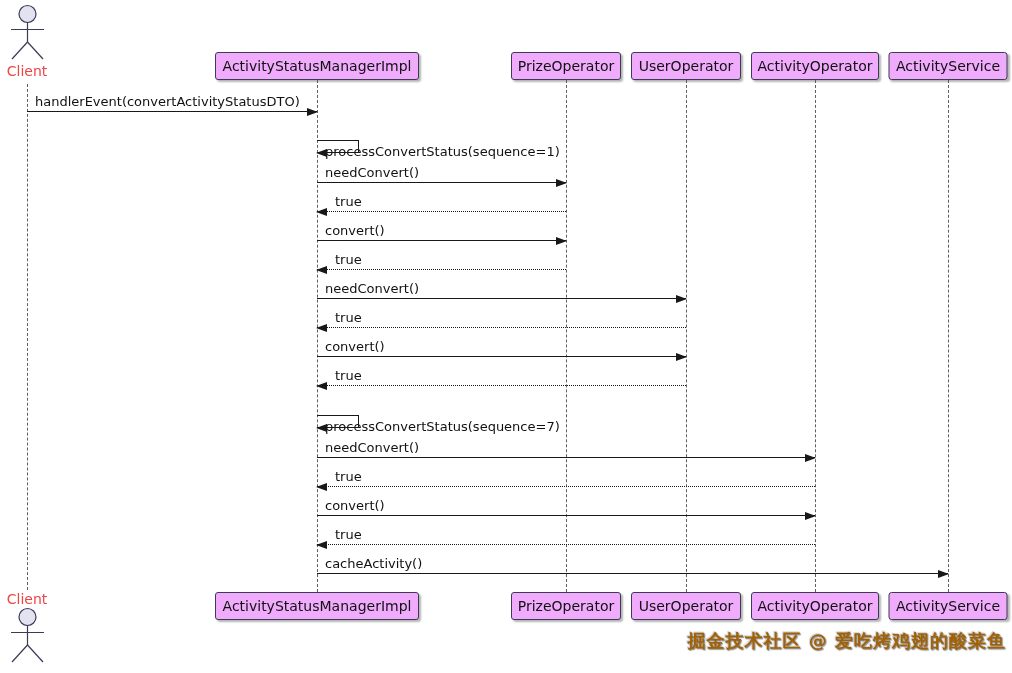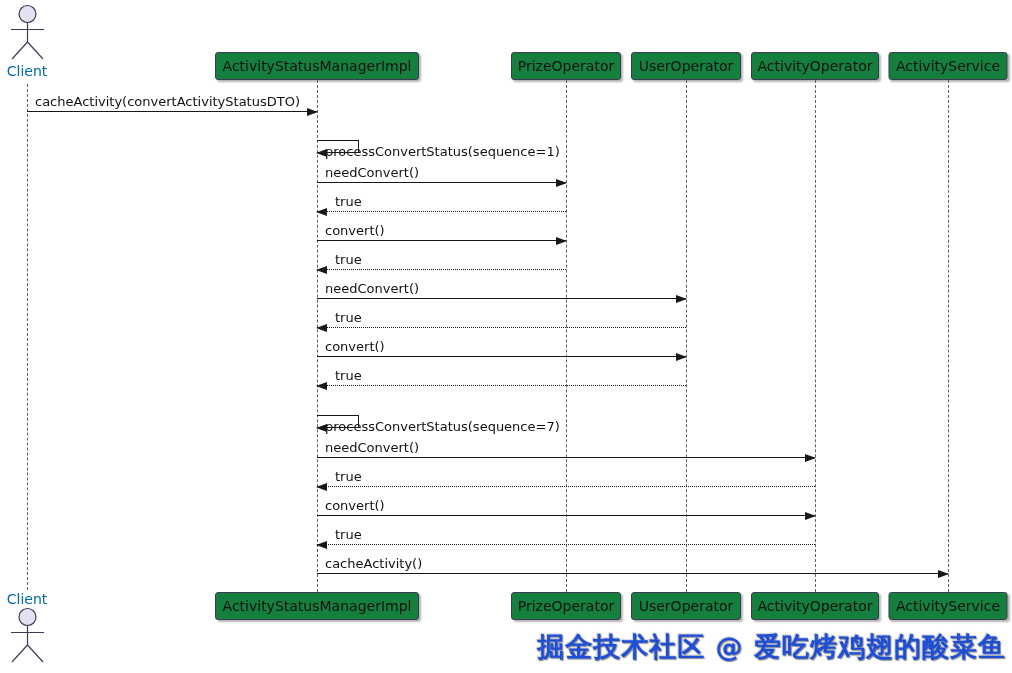--- a/index.html
+++ b/index.html
@@ -9,28 +9,28 @@
     width: 1012px; height: 673px; overflow: hidden; position: relative;
   }
   .canvas { position: absolute; left: 0; top: 0; width: 1012px; height: 673px; background: #fff; }
 
   
   .lifeline { position: absolute; width: 0; border-left: 1px dashed #5f5f5f; }
 
   
   .pbox {
     position: absolute; height: 28px; transform: translateX(-50%);
-    background: #15803d; border: 1px solid #3b3b56; border-radius: 3px;
+    background: #f0abfc; border: 1px solid #3b3b56; border-radius: 3px;
     box-shadow: 2px 2px 2px rgba(90,90,90,0.45);
     font-size: 14px; color: #111; text-align: center; line-height: 26px;
     white-space: nowrap; z-index: 5;
   }
 
   
-  .actor-label { position: absolute; transform: translateX(-50%); font-size: 14px; color: #0369a1; white-space: nowrap; z-index: 5; }
+  .actor-label { position: absolute; transform: translateX(-50%); font-size: 14px; color: #ef4444; white-space: nowrap; z-index: 5; }
   .actor-svg { position: absolute; z-index: 5; }
 
   
   .msg { position: absolute; height: 19px; z-index: 3; }
   .msg.solid  { border-bottom: 1px solid #181818; }
   .msg.dotted { border-bottom: 1px dotted #181818; text-decoration: underline; }
   .msg-label {
     position: absolute; bottom: 2px; left: 8px;
     font-size: 13px; color: #111; white-space: nowrap; line-height: 15px;
   }
@@ -48,22 +48,22 @@
   .self-label { position: absolute; font-size: 13px; color: #111; white-space: nowrap; padding-left: 8px; z-index: 3; margin-top: 22px; }
   .self-loop {
     position: absolute; width: 42px; height: 13px;
     border: 1px solid #181818; border-left: none; z-index: 3;
   }
   .self-loop .head-left { bottom: -5px; }
 
   
   .watermark {
     position: absolute; right: 6px; top: 629px; z-index: 6;
-    font-size: 27px; font-weight: bold; letter-spacing: 1px;
-    color: #1d4ed8;
+    font-size: 18px; font-weight: bold; letter-spacing: 1px;
+    color: #a16207;
     text-shadow: 1px 1px 1px #8d8d8d, -1px -1px 0 #d6d6d6, 0 0 2px #a8a8a8;
     white-space: nowrap;
   }
 </style>
 </head>
 <body>
 
 <div class="canvas">
 
   <div class="lifeline" style="left:27px; top:84px; height:506px;"></div>
@@ -82,21 +82,21 @@
   </svg>
   <div class="actor-label" style="left:27px; top:63px;">Client</div>
 
   <div class="pbox" style="left:317px; top:52px; width:204px;">ActivityStatusManagerImpl</div>
   <div class="pbox" style="left:566px; top:52px; width:110px;">PrizeOperator</div>
   <div class="pbox" style="left:686px; top:52px; width:110px;">UserOperator</div>
   <div class="pbox" style="left:815px; top:52px; width:128px;">ActivityOperator</div>
   <div class="pbox" style="left:948px; top:52px; width:119px;">ActivityService</div>
 
   <div class="msg solid" style="left:27px; width:290px; top:93px;">
-    <span class="msg-label">cacheActivity(convertActivityStatusDTO)</span>
+    <span class="msg-label">handlerEvent(convertActivityStatusDTO)</span>
     <span class="head-right"></span>
   </div>
 
   <div class="self-label" style="left:317px; top:122px;">processConvertStatus(sequence=1)</div>
   <div class="self-loop" style="left:317px; top:140px;">
     <span class="head-left"></span>
   </div>
 
   <div class="msg solid" style="left:317px; width:249px; top:164px;">
     <span class="msg-label">needConvert()</span>

